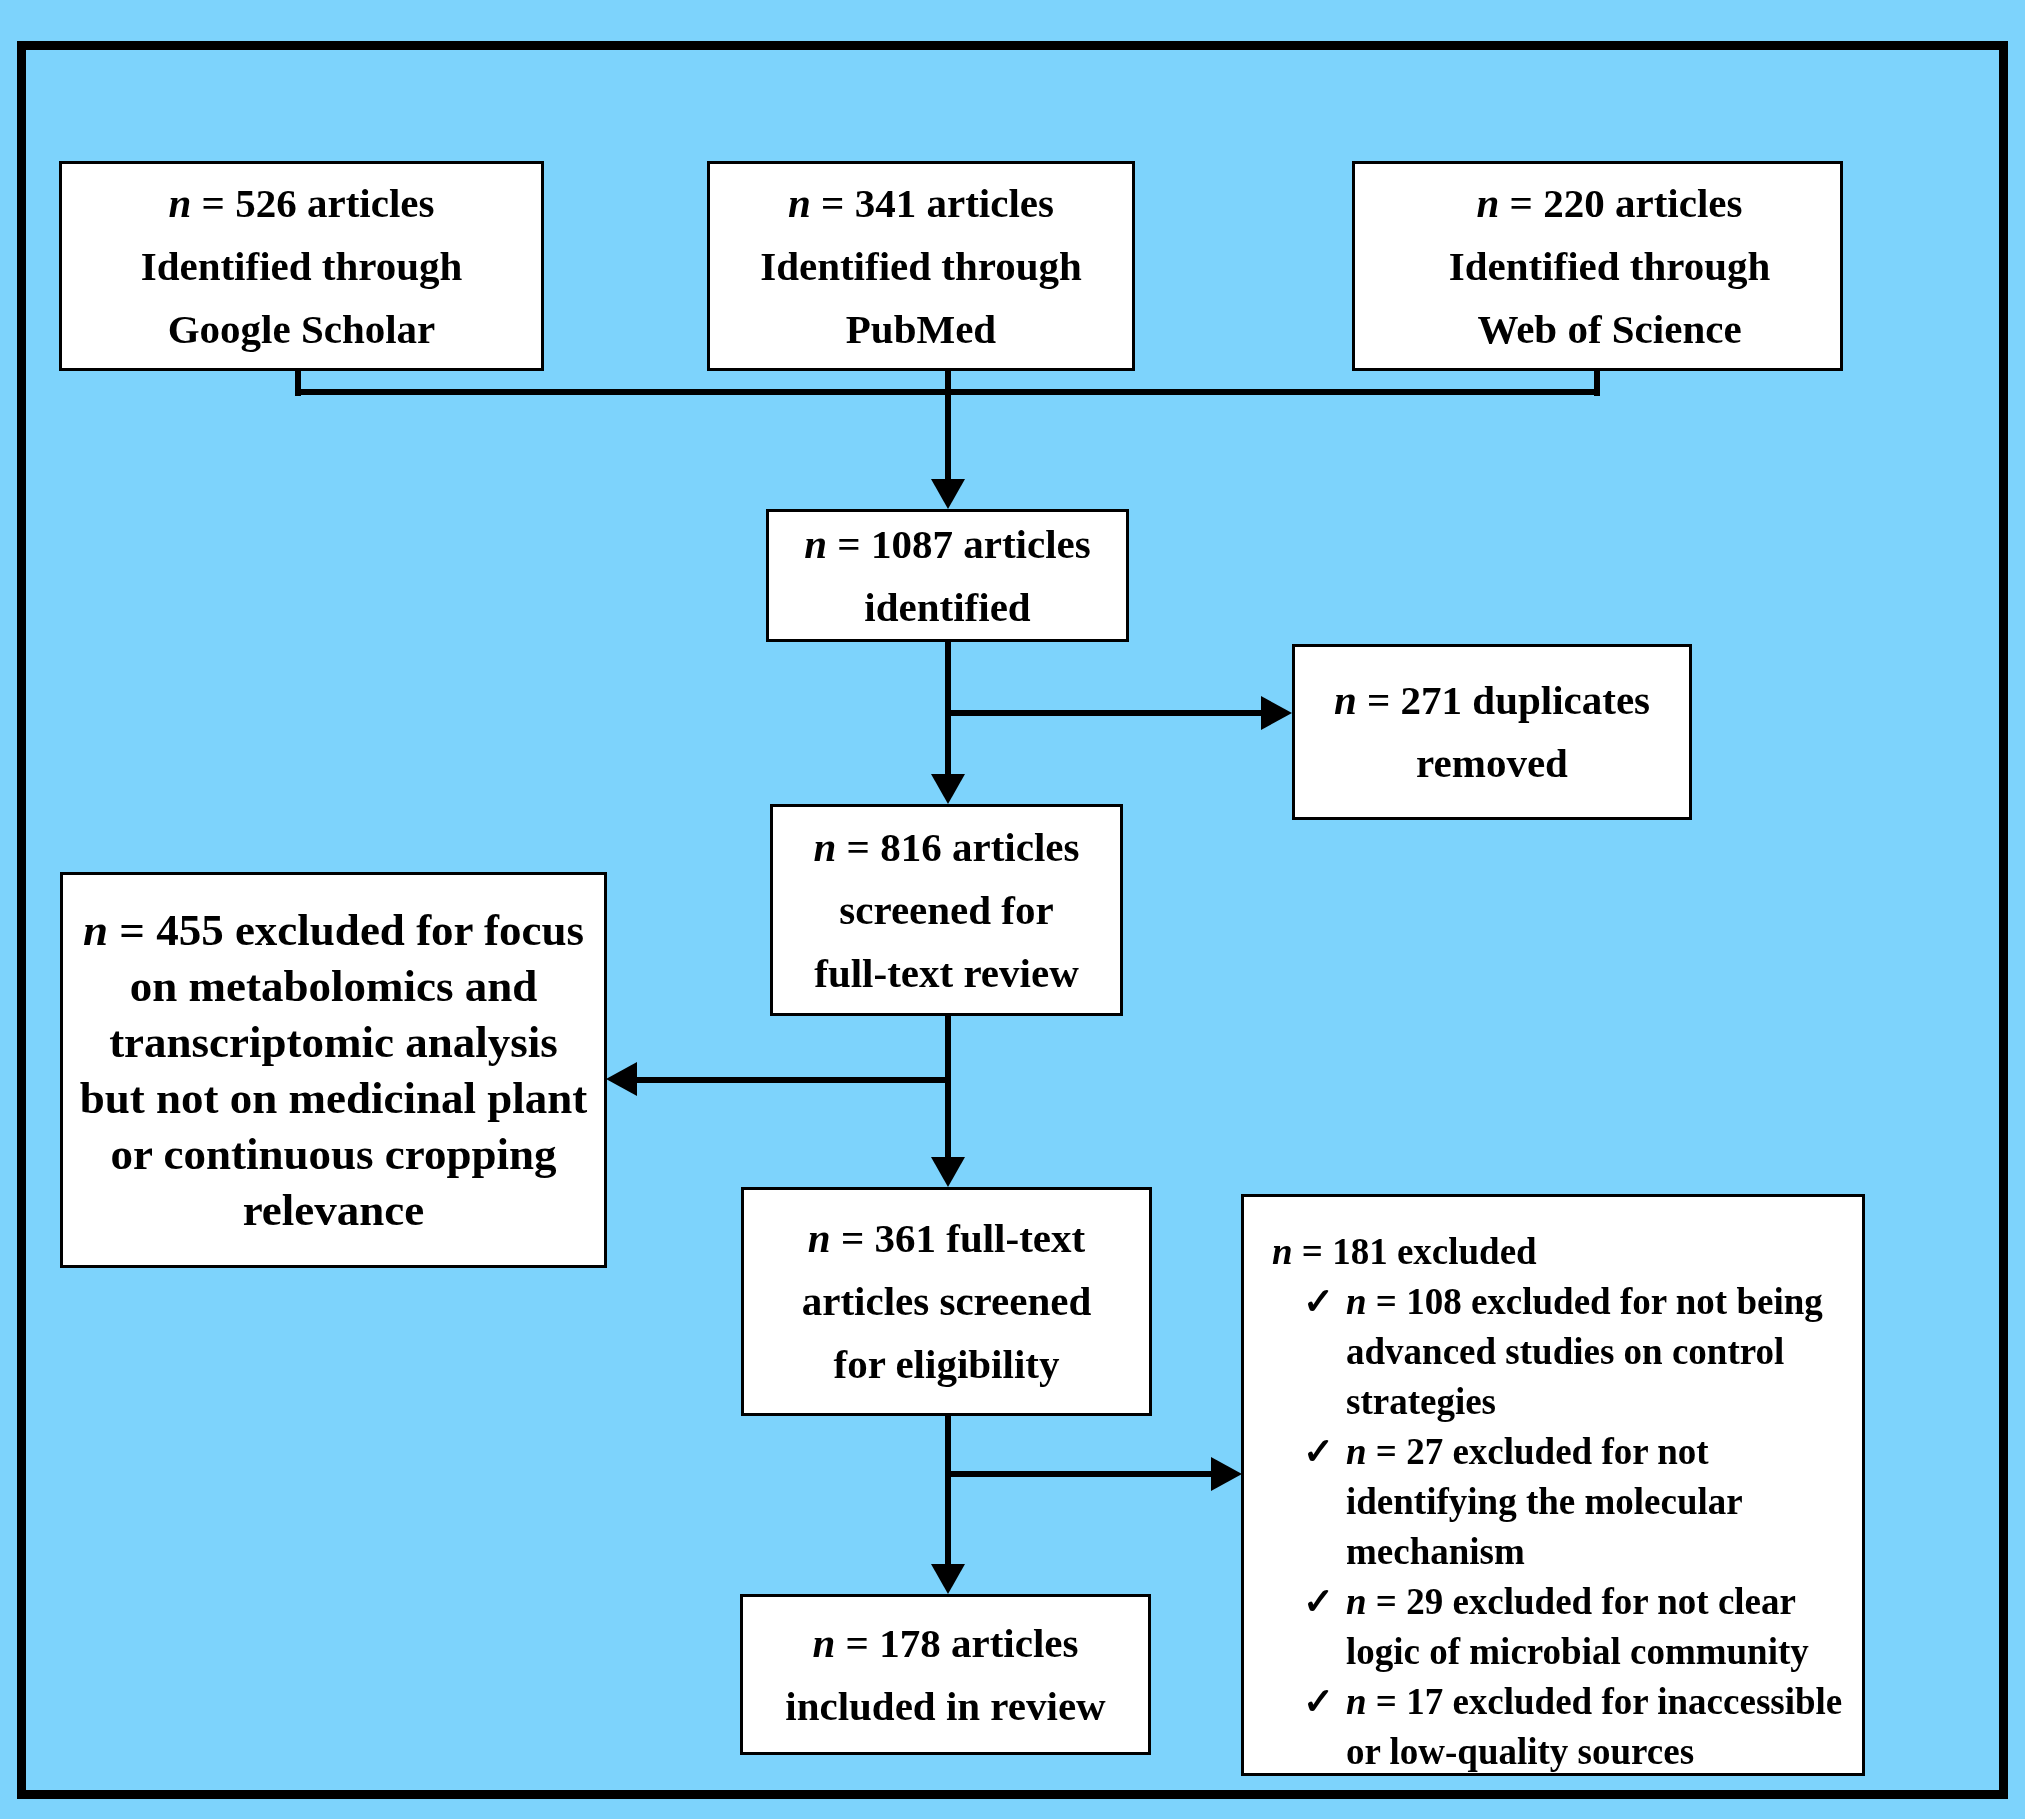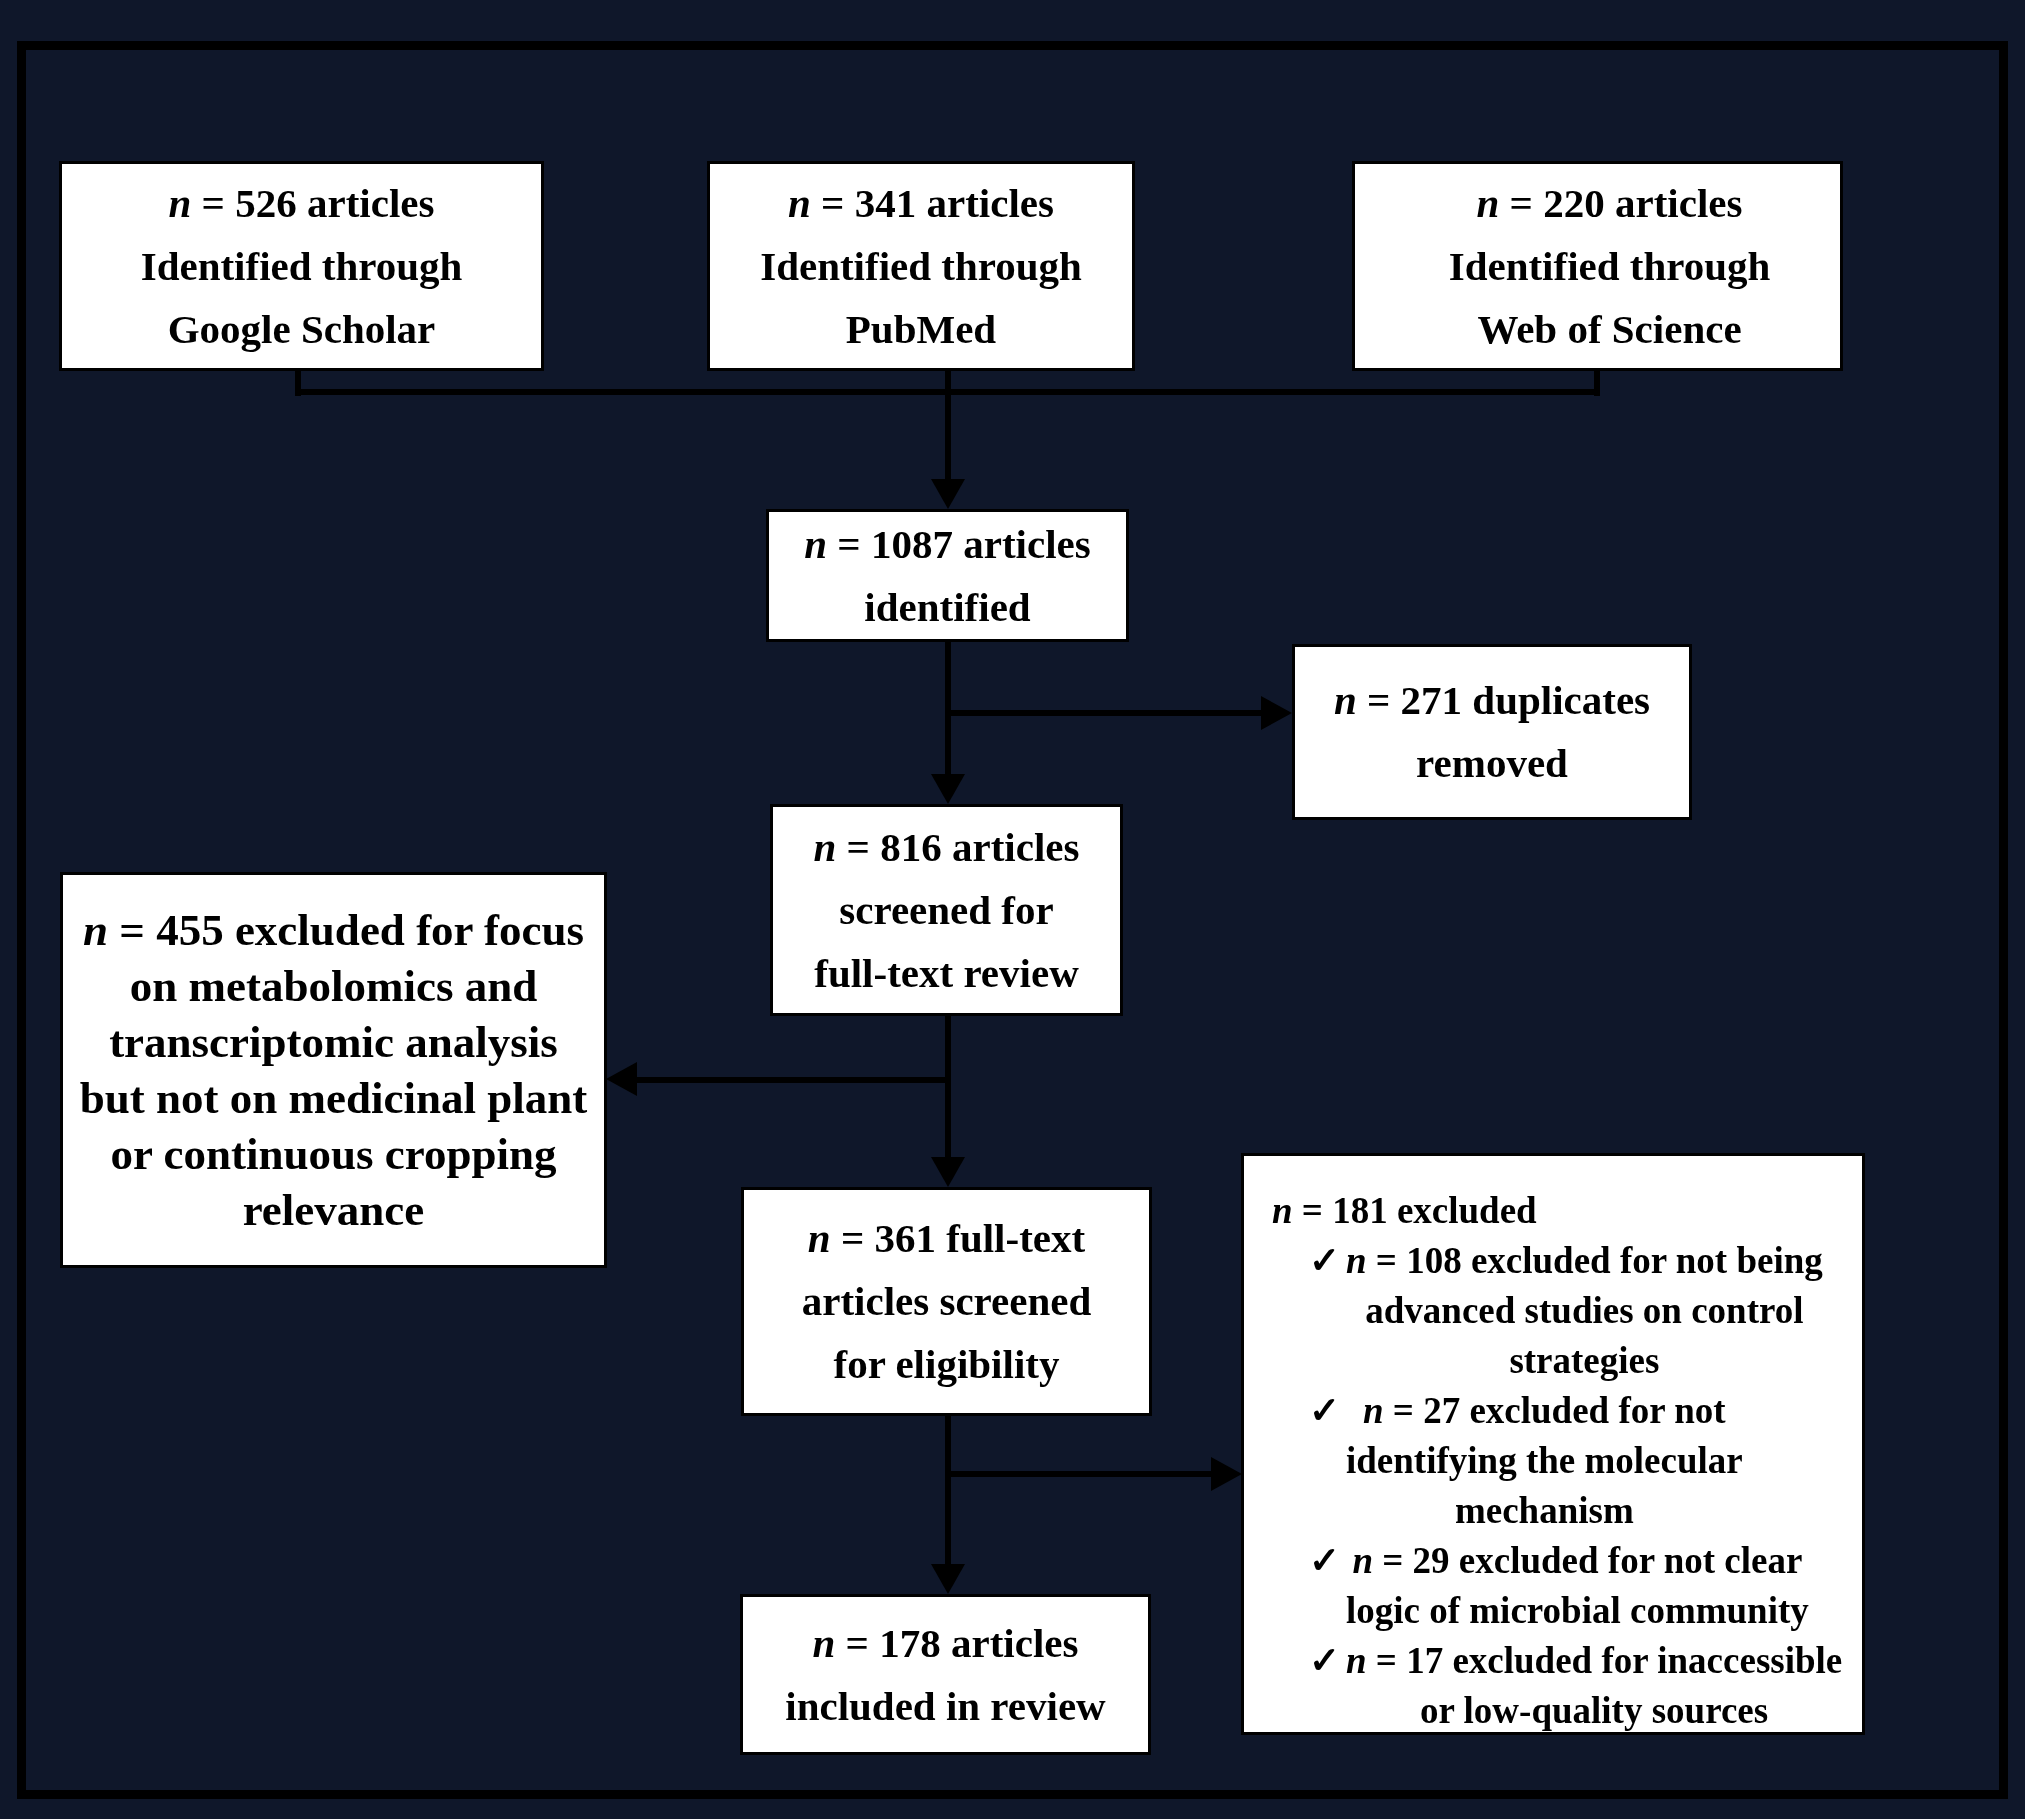--- a/index.html
+++ b/index.html
@@ -1,17 +1,17 @@
 <!DOCTYPE html>
 <html style="font-size:12.6px"><head>
 <meta charset="utf-8">
 <style>
   html,body{margin:0;padding:0;background:#ffffff;}
   body{width:2025px;height:1819px;position:relative;font-family:"Liberation Serif","DejaVu Serif",serif;color:#000;}
-  .canvas{position:absolute;left:0;top:0;width:2025px;height:1819px;background:#0f172a;}
+  .canvas{position:absolute;left:0;top:0;width:2025px;height:1819px;background:#7dd3fc;}
   .frame{position:absolute;left:16.5px;top:41px;width:1973px;height:1740px;border:9.4px solid #000;box-sizing:content-box;}
   .box{position:absolute;box-sizing:border-box;border:3.9px solid #000;background:#fff;
        display:flex;flex-direction:column;justify-content:center;align-items:center;
        text-align:center;font-weight:bold;}
   .box .line{white-space:nowrap;}
   .fs-main{font-size:41px;line-height:63px;}
   .fs-left{font-size:45px;line-height:56px;}
   .iline::first-letter{font-style:italic;}
   .conn{position:absolute;background:#000;}
   .ah{position:absolute;width:0;height:0;}
@@ -94,21 +94,21 @@
     <div class="line">or continuous cropping</div>
     <div class="line">relevance</div>
   </div>
 
   <div class="box fs-main" style="left:741px;top:1187px;width:411px;height:229px;">
     <div class="line iline">n = 361 full-text</div>
     <div class="line">articles screened</div>
     <div class="line">for eligibility</div>
   </div>
 
-  <div class="box box-right" style="left:1241px;top:1153px;width:624px;height:582px;text-align:center;">
+  <div class="box box-right" style="left:1241px;top:1194px;width:624px;height:582px;">
     <div class="line iline">n = 181 excluded</div>
     <div class="item">
       <div class="check">✓</div>
       <div class="itemlines">
         <div class="line iline">n = 108 excluded for not being</div>
         <div class="line">advanced studies on control</div>
         <div class="line">strategies</div>
       </div>
     </div>
     <div class="item">

